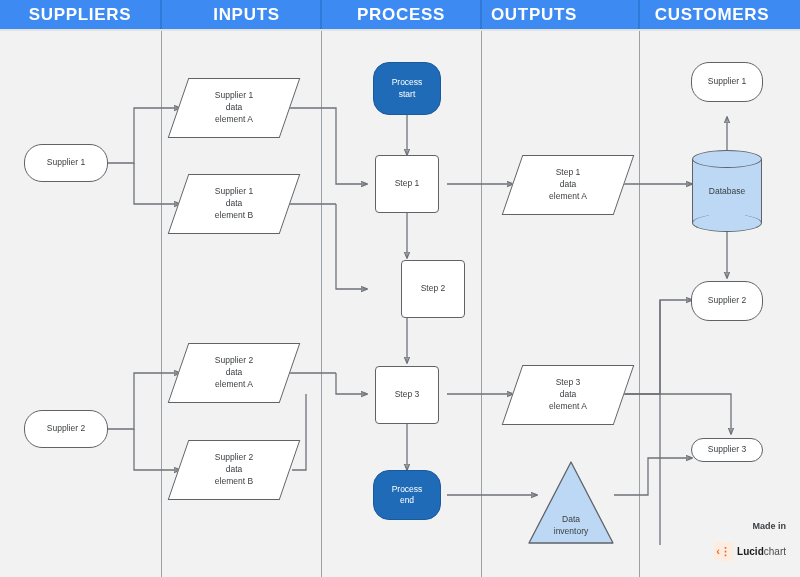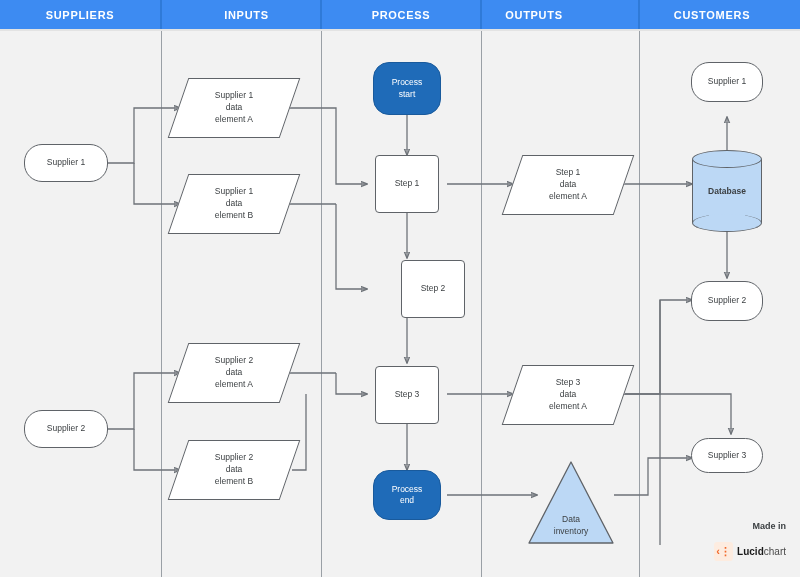--- a/index.html
+++ b/index.html
@@ -2,21 +2,21 @@
 <html><head>
 <meta charset="utf-8">
 <style>
   html,body{margin:0;padding:0;background:#ffffff;}
   body{font-family:"Liberation Sans",sans-serif;}
   #canvas{position:relative;width:800px;height:577px;background:#f2f2f2;overflow:hidden;}
 
   
   .header-band{position:absolute;left:0;top:0;width:800px;height:29px;background:#3d8bf2;}
   .header-cell{position:absolute;top:0;height:29px;display:flex;align-items:center;justify-content:center;
-     color:#ffffff;font-size:11px;font-weight:bold;letter-spacing:.7px;}
+     color:#ffffff;font-size:17px;font-weight:bold;letter-spacing:.7px;}
   .header-div{position:absolute;top:0;width:2px;height:29px;background:#2f7ad8;}
 
   
   .lane-bg{position:absolute;left:0;top:29px;width:800px;height:548px;background:#f2f2f2;}
   .lane-sep{position:absolute;top:31px;width:1px;height:546px;background:#9aa0a6;}
   .band-underline{position:absolute;left:0;top:29px;width:800px;height:2px;background:#e3e3e3;}
 
   
   #wires{position:absolute;left:0;top:0;width:800px;height:577px;}
   #wires path,#wires line{stroke:#6d7278;stroke-width:1.3;fill:none;}
@@ -25,21 +25,21 @@
   .node{position:absolute;box-sizing:border-box;display:flex;align-items:center;justify-content:center;
         text-align:center;color:#3c4043;font-size:8.5px;line-height:1.35;}
   .rrect{background:#ffffff;border:1.3px solid #5f6368;border-radius:18px;}
   .rect{background:#ffffff;border:1.3px solid #5f6368;border-radius:4px;}
   .proc{background:#1f6bb8;border:1.3px solid #195a9c;border-radius:16px;color:#ffffff;}
   .para{position:absolute;}
   .para .pshape{position:absolute;inset:0;background:#ffffff;border:1.3px solid #5f6368;
         transform:skewX(-19deg);}
   .para .ptext{position:absolute;inset:0;display:flex;align-items:center;justify-content:center;
         text-align:center;color:#3c4043;font-size:8.5px;line-height:1.4;}
-  .cyl{position:absolute;font-weight:bold;}
+  .cyl{position:absolute;}
   .cyl .body{position:absolute;left:0;right:0;top:9px;bottom:9px;background:#bcd8f5;
         border-left:1.3px solid #5f6368;border-right:1.3px solid #5f6368;}
   .cyl .cap{position:absolute;left:0;right:0;height:18px;background:#bcd8f5;
         border:1.3px solid #5f6368;border-radius:50%;box-sizing:border-box;}
   .cyl .cap.top{top:0;}
   .cyl .cap.bot{bottom:0;border-top:none;}
   .cyl .ctext{position:absolute;inset:0;display:flex;align-items:center;justify-content:center;
         color:#3c4043;font-size:8.5px;}
   .tri{position:absolute;}
   .tri svg{position:absolute;inset:0;}
@@ -207,21 +207,21 @@
   <div class="node rrect" style="left:691px;top:62px;width:72px;height:40px;">Supplier 1</div>
 
   <div class="cyl" style="left:692px;top:150px;width:70px;height:82px;">
     <div class="body"></div>
     <div class="cap bot"></div>
     <div class="cap top"></div>
     <div class="ctext">Database</div>
   </div>
 
   <div class="node rrect" style="left:691px;top:281px;width:72px;height:40px;">Supplier 2</div>
-  <div class="node rrect" style="left:691px;top:438px;width:72px;height:35px;">Supplier 3</div>
+  <div class="node rrect" style="left:691px;top:438px;width:72px;height:24px;">Supplier 3</div>
 
   <div class="credit">
     <div class="made">Made in</div>
     <div class="logo-row">
       <div class="mark">‹⋮</div>
       <div class="wm">
         <b>Lucid</b><span>chart</span>
       </div>
     </div>
   </div>

